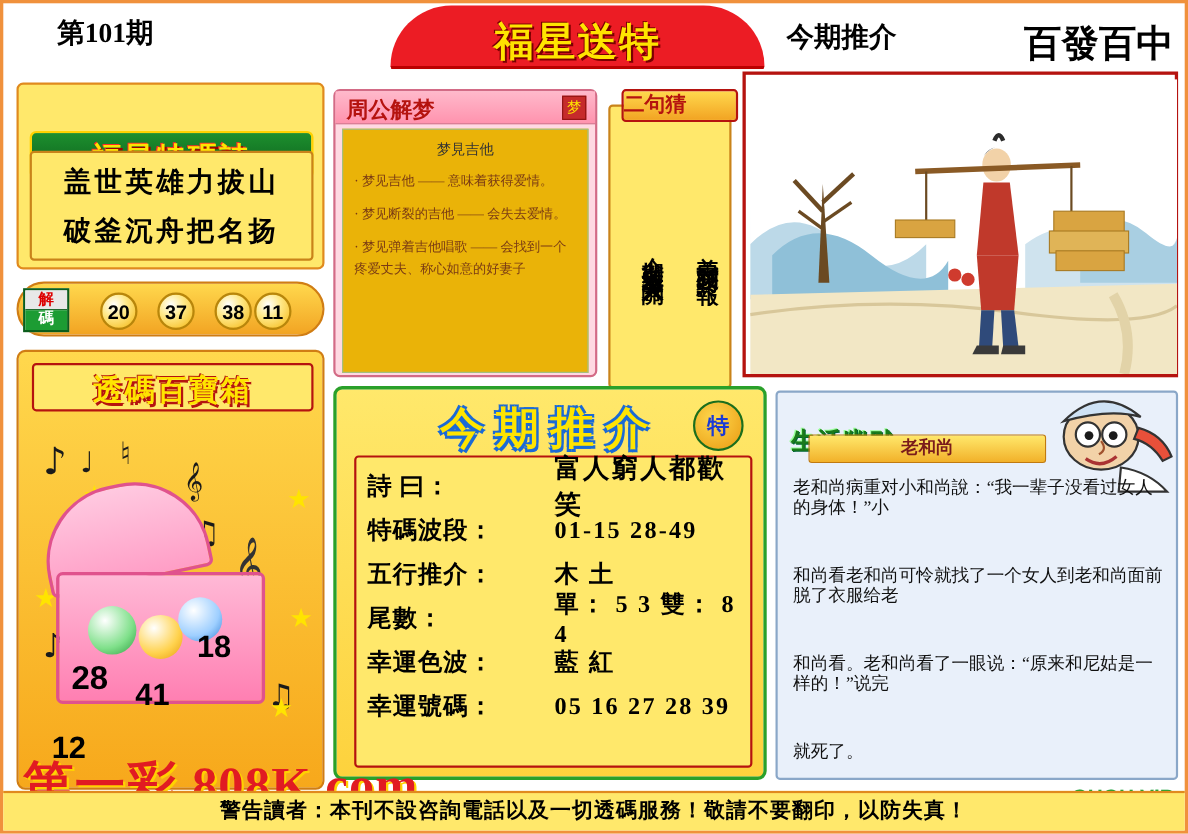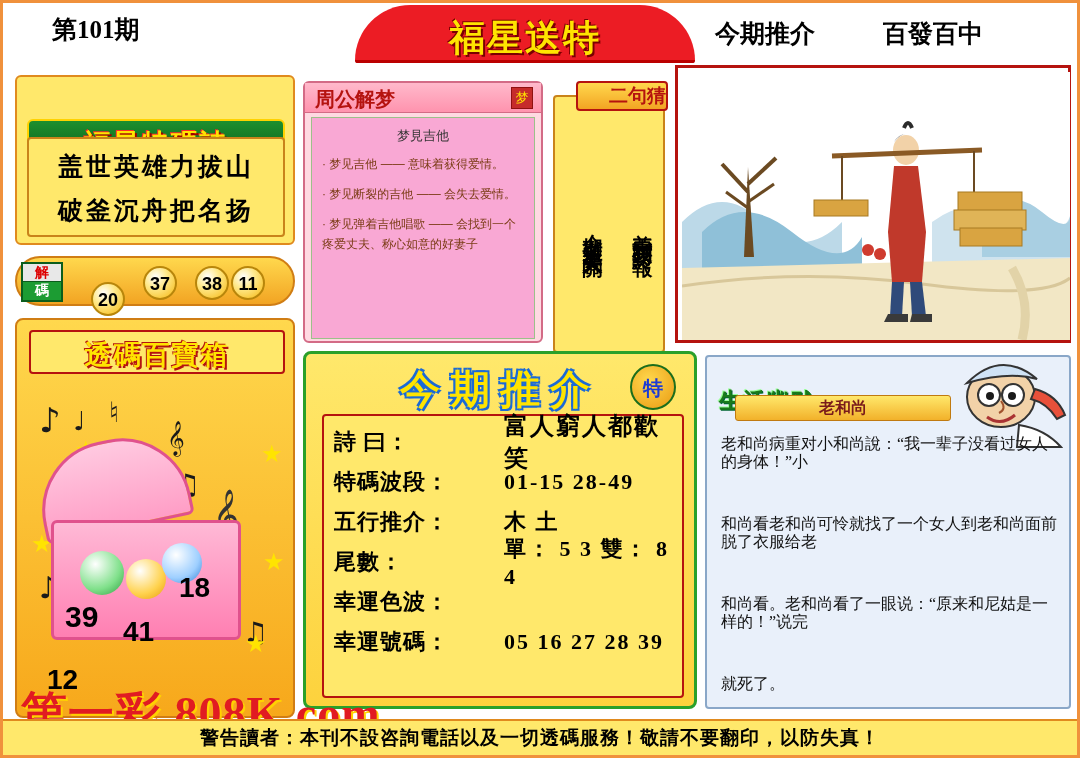--- a/index.html
+++ b/index.html
@@ -39,22 +39,22 @@
     color:#ffe400;
     letter-spacing:2px;
     text-shadow:2px 2px 0 #7a0000, -1px -1px 0 #7a0000;
   }
   .hdr-sub1 {
     position:absolute; left:712px; top:14px;
     font-size:25px; font-weight:bold; color:#000;
     font-family:"Liberation Serif", serif;
   }
   .hdr-sub2 {
-    position:absolute; left:880px; top:14px;
-    font-size:25px; font-weight:bold; color:#000;
+    position:absolute; left:928px; top:14px;
+    font-size:34px; font-weight:bold; color:#000;
     font-family:Liberation Serif, serif;
   }
 
   
   .poem-box {
     position:absolute; left:12px; top:72px; width:280px; height:170px;
     background:#ffe86b;
     border:2px solid #e08a1e;
     border-radius:6px;
   }
@@ -175,44 +175,44 @@
     font-family:"Liberation Serif", serif;
   }
   .dream-stamp {
     position:absolute; right:8px; top:4px; width:22px; height:22px;
     background:#c62b2b; border:1px solid #8e1111;
     color:#ffe400; font-size:13px; text-align:center; line-height:20px;
     font-family:"Liberation Serif", serif;
   }
   .dream-body {
     position:absolute; left:6px; top:34px; width:224px; height:222px;
-    background:#f9a8d4;
+    background:#eab308;
     border:1px solid #9cc08a;
     padding:8px 10px;
-    font-family:Liberation Sans, sans-serif;
+    font-family:Liberation Serif, serif;
     font-size:12px; color:#7a3b14;
     line-height:20px;
   }
   .dream-body .dt {
     text-align:center; font-size:13px; color:#333; margin-bottom:8px;
   }
   .dream-body p { margin:0 0 10px 0; }
 
   
   .guess-box {
     position:absolute; left:550px; top:92px; width:112px; height:258px;
     background:#ffe86b;
     border:2px solid #c9831a;
     border-radius:4px;
   }
   .guess-head {
-    position:absolute; left:21px; top:-16px; width:92px; height:30px;
+    position:absolute; left:10px; top:-16px; width:106px; height:30px;
     background:linear-gradient(#ffd84d,#f2a423);
     border:2px solid #b5130f; border-radius:4px;
-    text-align:right;
+    text-align:left;
   }
   .guess-head span {
     font-size:19px; font-weight:bold; color:#b5130f;
     font-family:"Liberation Serif", serif; line-height:26px;
   }
   .vcol {
     position:absolute; top:22px;
     width:46px;
     writing-mode:vertical-rl;
     text-orientation:upright;
@@ -356,21 +356,21 @@
       <div>盖世英雄力拔山</div>
       <div>破釜沉舟把名扬</div>
     </div>
   </div>
 
   <div class="codes-bar">
     <div class="codes-label">
       <span class="a">解</span>
       <span class="b">碼</span>
     </div>
-    <div class="ball" style="left:74px;margin-top:16px;">20</div>
+    <div class="ball" style="left:74px;">20</div>
     <div class="ball" style="left:126px;">37</div>
     <div class="ball" style="left:178px;">38</div>
     <div class="ball" style="left:214px;">11</div>
   </div>
 
   <div class="chest-box">
     <div class="chest-title">
       <span>透碼百寶箱</span>
     </div>
     <div class="chest-art">
@@ -392,21 +392,21 @@
       <div class="chest-lid"></div>
       <div class="chest-body">
         <div style="position:absolute; left:26px; top:28px; width:44px; height:44px; border-radius:50%;
                     background:radial-gradient(circle at 35% 30%, #fff, #7fe08a 60%, #2a9a3d);"></div>
         <div style="position:absolute; left:72px; top:36px; width:40px; height:40px; border-radius:50%;
                     background:radial-gradient(circle at 35% 30%, #fff, #ffd24d 60%, #e79a0c);"></div>
         <div style="position:absolute; left:108px; top:20px; width:40px; height:40px; border-radius:50%;
                     background:radial-gradient(circle at 35% 30%, #fff, #9ecfff 60%, #2f7fd6);"></div>
       </div>
 
-      <div class="num-big" style="left:48px; top:220px; font-size:30px;">39</div>
+      <div class="num-big" style="left:48px; top:220px; font-size:30px;">28</div>
       <div class="num-big" style="left:106px; top:236px; font-size:28px;">41</div>
       <div class="num-big" style="left:162px; top:192px; font-size:28px;">18</div>
       <div class="num-big" style="left:30px; top:284px; font-size:28px;">12</div>
     </div>
   </div>
 
   <div class="dream-box">
     <div class="dream-head">
       <div class="t">周公解梦</div>
       <div class="dream-stamp">梦</div>
@@ -487,20 +487,21 @@
       <div class="rec-row">
         <div class="lab">五行推介：</div>
         <div class="val">木 土</div>
       </div>
       <div class="rec-row">
         <div class="lab">尾數：</div>
         <div class="val">單： 5 3  雙： 8 4</div>
       </div>
       <div class="rec-row">
         <div class="lab">幸運色波：</div>
+        <div class="val">藍 紅</div>
       </div>
       <div class="rec-row">
         <div class="lab">幸運號碼：</div>
         <div class="val">05 16 27 28 39</div>
       </div>
     </div>
   </div>
 
   <div class="humor-box">
     <div class="humor-title">生活幽默</div>

